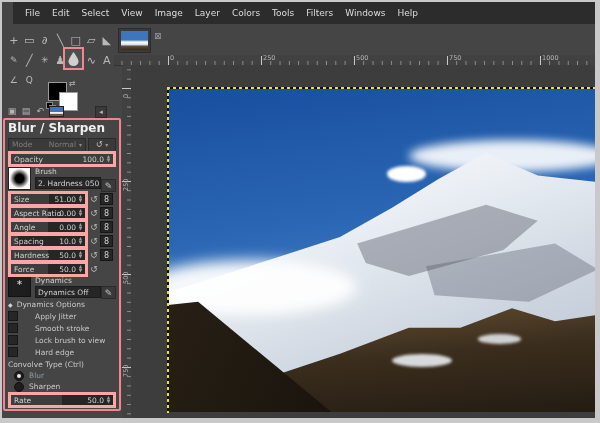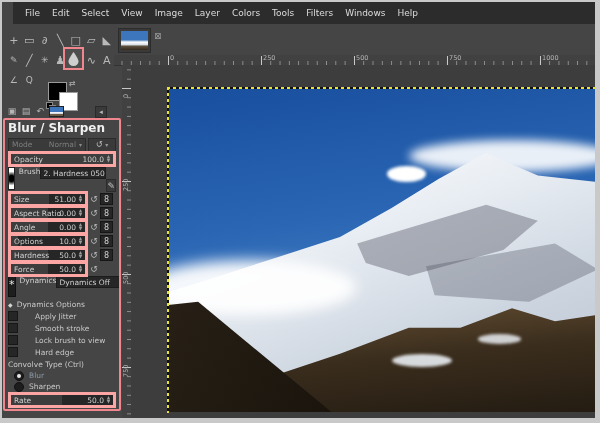--- a/index.html
+++ b/index.html
@@ -51,21 +51,21 @@
   .spin{position:absolute;right:1px;top:0;width:7px;height:100%;display:flex;flex-direction:column;justify-content:center;}
   .spin i{font-style:normal;color:#9a9a9a;font-size:4.5px;line-height:4px;text-align:center;}
   .r-opacity{height:15px;} .r-opacity .spinscale{width:108px;}
   .srow{height:14px;display:flex;align-items:center;}
   .srow .spinscale{width:80px;}
   .reset-btn{width:12px;color:#b9b9b9;font-size:9px;text-align:center;}
   .link-btn{width:13px;height:12px;background:#262626;border:1px solid #161616;color:#cfcfcf;font-size:8px;line-height:11px;text-align:center;box-sizing:border-box;}
 
   .r-brush{height:25px;align-items:flex-start;}
   .brush-thumb{width:21px;height:21px;background:#fff;border:1px solid #222;background-image:radial-gradient(circle,#000 0 28%,rgba(0,0,0,.55) 45%,rgba(0,0,0,0) 66%);}
-  .bt-col{margin-left:4px;display:flex;flex-direction:row;}
+  .bt-col{margin-left:4px;display:flex;flex-direction:column;}
   .bt-lbl{font-size:7.5px;color:#cfcfcf;height:10px;}
   .name-bar{width:66px;height:12px;background:#262626;border:1px solid #1c1c1c;color:#cfcfcf;font-size:7.5px;line-height:11px;padding:0 2px;box-sizing:border-box;white-space:nowrap;overflow:hidden;}
   .edit-btn{margin-left:auto;width:15px;height:13px;background:#3a3a3a;border:1px solid #2b2b2b;color:#c5c5c5;font-size:9px;line-height:12px;text-align:center;align-self:flex-end;box-sizing:border-box;}
   .r-dyn{height:23px;align-items:flex-start;}
   .dyn-thumb{width:21px;height:19px;background:#1e1e1e;border:1px solid #111;color:#e8e8e8;font-size:11px;line-height:16px;text-align:center;}
 
   .r-exp{height:12px;color:#c8c8c8;font-size:7.5px;}
   .r-exp .exp-ic{color:#d5d5d5;font-size:6px;margin-right:4px;}
   .r-check{height:12px;gap:12px;}
   .cbox{width:8px;height:8px;background:#262626;border:1px solid #171717;margin-right:5px;}
@@ -252,21 +252,21 @@
               <i>▲</i>
               <i>▼</i>
             </span>
       </div>
       <span class="reset-btn">↺</span>
       <span class="link-btn">8</span>
     </div>
     <div class="srow">
       <div class="spinscale">
         <div class="fill" style="width: 10%;"></div>
-        <span class="slbl">Options</span>
+        <span class="slbl">Spacing</span>
         <span class="sval">10.0</span>
         <span class="spin">
               <i>▲</i>
               <i>▼</i>
             </span>
       </div>
       <span class="reset-btn">↺</span>
       <span class="link-btn">8</span>
     </div>
     <div class="srow">

